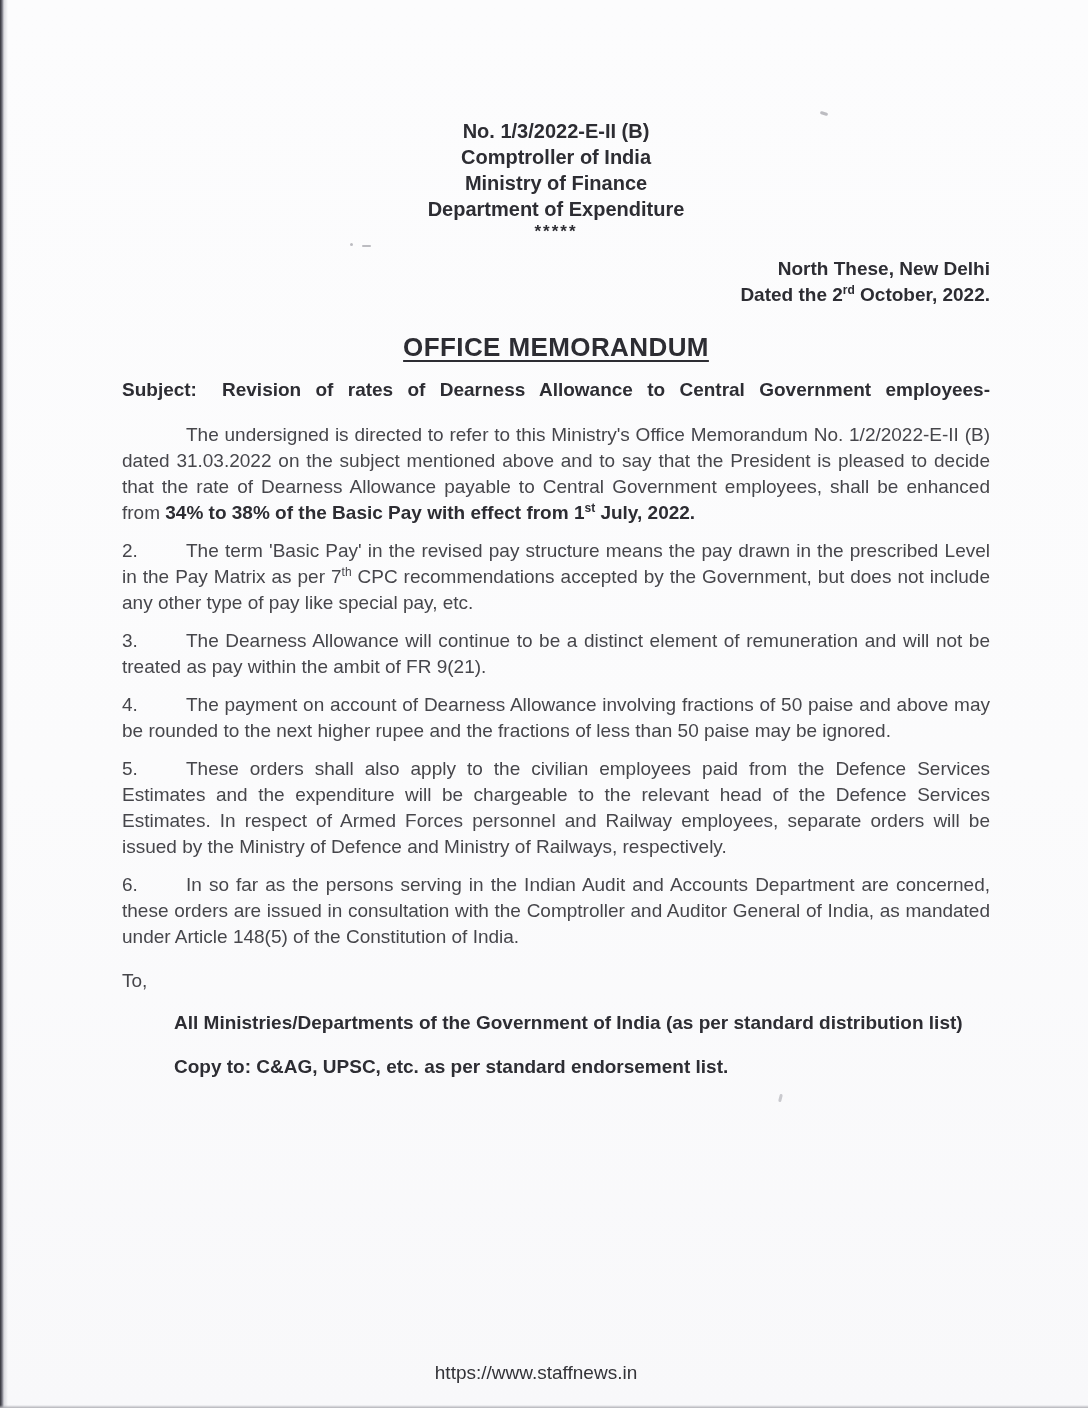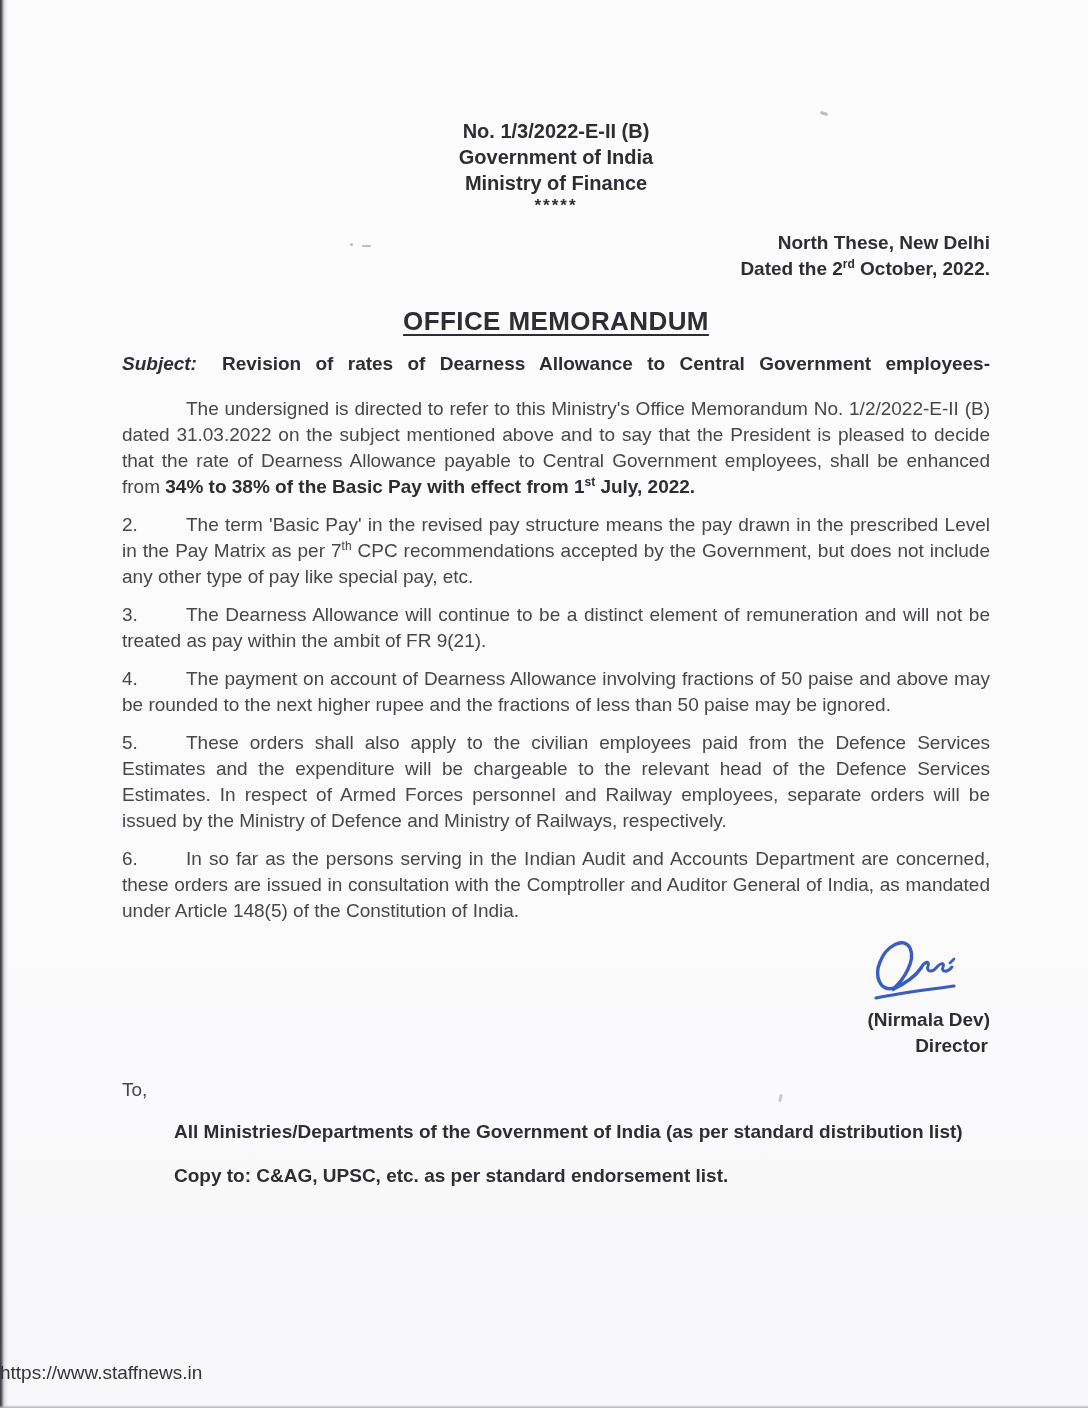--- a/index.html
+++ b/index.html
@@ -78,21 +78,21 @@
     text-underline-offset:4px;
     letter-spacing:.4px;
   }
   .subject{
     margin-top:16px;
     display:flex;
     font-weight:bold;
     color:var(--bold-ink);
     line-height:28px;
   }
-  .subject .slabel{flex:0 0 100px;font-style:italic;}
+  .subject .slabel{flex:0 0 100px;}
   .subject .stext{flex:1;}
   .subject .l1{text-align:justify;text-align-last:justify;}
   .body-block{margin-top:18px;}
   .para{
     margin:0 0 12px 0;
     text-align:justify;
     line-height:26px;
   }
   .para.indent{text-indent:64px;}
   .pnum{display:inline-block;width:64px;text-indent:0;}
@@ -108,40 +108,42 @@
     line-height:26px;
   }
   .sig-title{padding-right:2px;}
 
   .to-label{margin-top:18px;line-height:26px;}
   .dist-line{margin-top:16px;padding-left:52px;font-weight:bold;color:var(--bold-ink);line-height:26px;}
   .copy-line{margin-top:18px;padding-left:52px;font-weight:bold;color:var(--bold-ink);line-height:26px;}
 
   .footer-url{
     position:absolute;left:0;right:16px;bottom:24px;
+    text-align:center;
     font-size:19px;
     color:#333338;
   }
 </style>
 </head>
 <body>
 
 <div class="sheet">
   <div class="scan-edge-left"></div>
   <div class="scan-edge-bottom"></div>
   <div class="speck speck-a"></div>
   <div class="speck speck-b"></div>
   <div class="speck speck-c"></div>
   <div class="speck speck-d"></div>
 
   <div class="content">
 
     <div class="hdr">No. 1/3/2022-E-II (B)</div>
-    <div class="hdr">Government of India</div>
+    <div class="hdr">Comptroller of India</div>
     <div class="hdr">Ministry of Finance</div>
+    <div class="hdr">Department of Expenditure</div>
     <div class="stars">*****</div>
 
     <div class="dateblock">
       <div>North These, New Delhi</div>
       <div><span>Dated the 2</span><sup>rd</sup><span> October, 2022.</span></div>
     </div>
 
     <div class="memo-title">
       <span>OFFICE MEMORANDUM</span>
     </div>
@@ -155,30 +157,20 @@
 
     <div class="body-block">
         <p class="para indent"><span>The undersigned is directed to refer to this Ministry's Office Memorandum No. 1/2/2022-E-II (B) dated 31.03.2022 on the subject mentioned above and to say that the President is pleased to decide that the rate of Dearness Allowance payable to Central Government employees, shall be enhanced from </span><span class="b">34% to 38% of the Basic Pay with effect from 1</span><sup class="b">st</sup><span class="b"> July, 2022.</span></p>
         <p class="para"><span class="pnum">2.</span><span>The term 'Basic Pay' in the revised pay structure means the pay drawn in the prescribed Level in the Pay Matrix as per 7</span><sup>th</sup><span> CPC recommendations accepted by the Government, but does not include any other type of pay like special pay, etc.</span></p>
         <p class="para"><span class="pnum">3.</span><span>The Dearness Allowance will continue to be a distinct element of remuneration and will not be treated as pay within the ambit of FR 9(21).</span></p>
         <p class="para"><span class="pnum">4.</span><span>The payment on account of Dearness Allowance involving fractions of 50 paise and above may be rounded to the next higher rupee and the fractions of less than 50 paise may be ignored.</span></p>
         <p class="para"><span class="pnum">5.</span><span>These orders shall also apply to the civilian employees paid from the Defence Services Estimates and the expenditure will be chargeable to the relevant head of the Defence Services Estimates. In respect of Armed Forces personnel and Railway employees, separate orders will be issued by the Ministry of Defence and Ministry of Railways, respectively.</span></p>
         <p class="para"><span class="pnum">6.</span><span>In so far as the persons serving in the Indian Audit and Accounts Department are concerned, these orders are issued in consultation with the Comptroller and Auditor General of India, as mandated under Article 148(5) of the Constitution of India.</span></p>
       </div>
 
-    <div class="sig-area">
-      <svg class="sig-scribble" width="100" height="64" viewBox="0 0 100 64" fill="none" aria-hidden="true">
-        <path d="M30,52 C16,56 10,40 16,26 C22,10 40,0 46,12 C52,24 40,44 28,54 C40,48 52,40 57,32" stroke="#3b5cc0" stroke-width="3.4" stroke-linecap="round" fill="none"></path>
-        <path d="M57,32 C60,26 66,24 64,30 C62,36 68,37 73,31 C76,27 81,26 79,31 C77,36 83,37 88,31" stroke="#3b5cc0" stroke-width="3" stroke-linecap="round" fill="none"></path>
-        <path d="M86,27 L90,23" stroke="#3b5cc0" stroke-width="2.6" stroke-linecap="round"></path>
-        <path d="M12,62 C36,57 62,54 90,50" stroke="#3b5cc0" stroke-width="3.2" stroke-linecap="round" fill="none"></path>
-      </svg>
-      <div class="sig-name">(Nirmala Dev)</div>
-      <div class="sig-title">Director</div>
-    </div>
 
     <div class="to-label">To,</div>
     <div class="dist-line">All Ministries/Departments of the Government of India (as per standard distribution list)</div>
     <div class="copy-line">Copy to: C&amp;AG, UPSC, etc. as per standard endorsement list.</div>
   </div>
 
   <div class="footer-url">https://www.staffnews.in</div>
 </div>
 
 </body></html>

